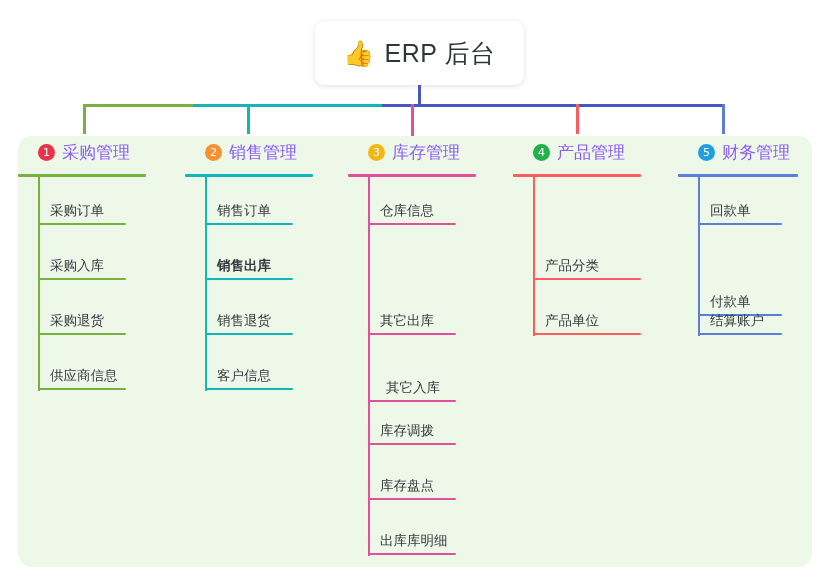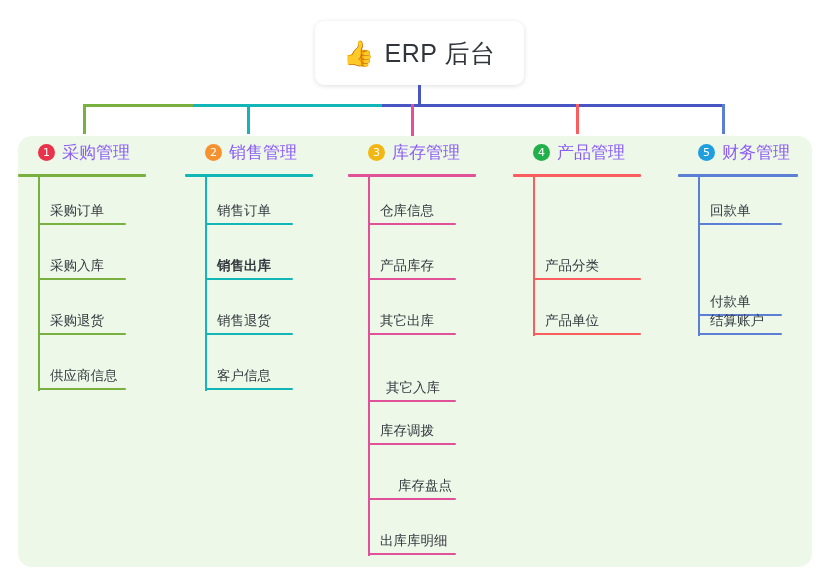--- a/index.html
+++ b/index.html
@@ -129,37 +129,33 @@
           <div class="col-head">
             <span class="badge" style="background: rgb(242, 183, 19);">3</span>
             <span class="col-title">库存管理</span>
           </div>
           <div class="title-rule" style="top: 38px; width: 128px; background: rgb(224, 81, 154);"></div>
           <div class="spine" style="left: 20px; top: 41px; height: 379px; background: rgb(224, 81, 154);"></div>
           <div class="item" style="top: 66px; width: 88px;">
             <span class="item-label">仓库信息</span>
             <div class="item-rule" style="width: 88px; background: rgb(224, 81, 154);"></div>
           </div>
-          <div class="item" style="top: 121px; width: 88px;">
-            <span class="item-label">产品库存</span>
-            <div class="item-rule" style="width: 88px; background: rgb(224, 81, 154);"></div>
-          </div>
           <div class="item" style="top: 176px; width: 88px;">
             <span class="item-label">其它出库</span>
             <div class="item-rule" style="width: 88px; background: rgb(224, 81, 154);"></div>
           </div>
           <div class="item" style="top: 243px; width: 88px; padding-left: 6px;">
             <span class="item-label">其它入库</span>
             <div class="item-rule" style="width: 88px; background: rgb(224, 81, 154);"></div>
           </div>
           <div class="item" style="top: 286px; width: 88px;">
             <span class="item-label">库存调拨</span>
             <div class="item-rule" style="width: 88px; background: rgb(224, 81, 154);"></div>
           </div>
-          <div class="item" style="top: 341px; width: 88px; text-align: right;">
+          <div class="item" style="top: 341px; width: 88px;">
             <span class="item-label">库存盘点</span>
             <div class="item-rule" style="width: 88px; background: rgb(224, 81, 154);"></div>
           </div>
           <div class="item" style="top: 396px; width: 88px;">
             <span class="item-label">出库库明细</span>
             <div class="item-rule" style="width: 88px; background: rgb(224, 81, 154);"></div>
           </div>
         </div>
         <div class="col" style="left: 495px;">
           <div class="col-head">

